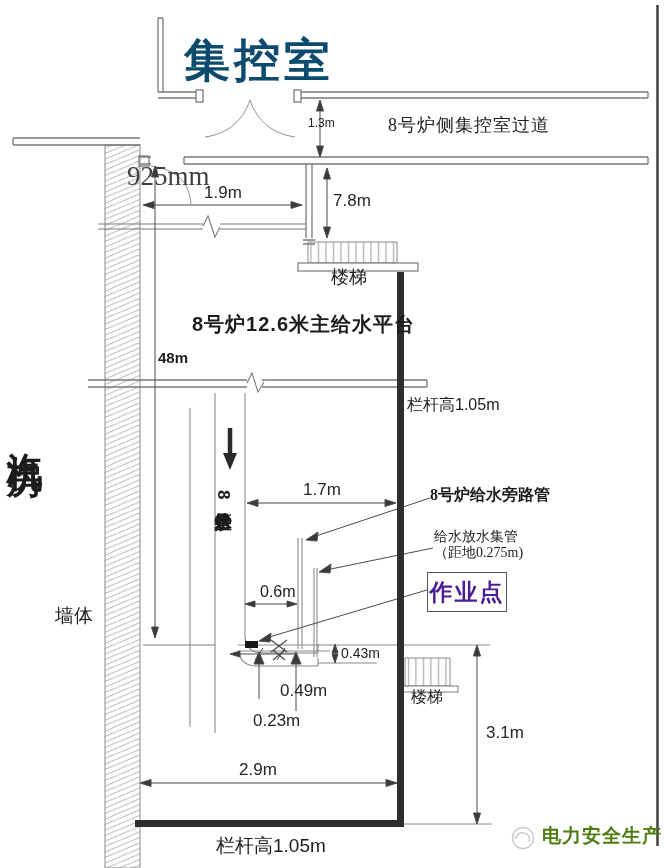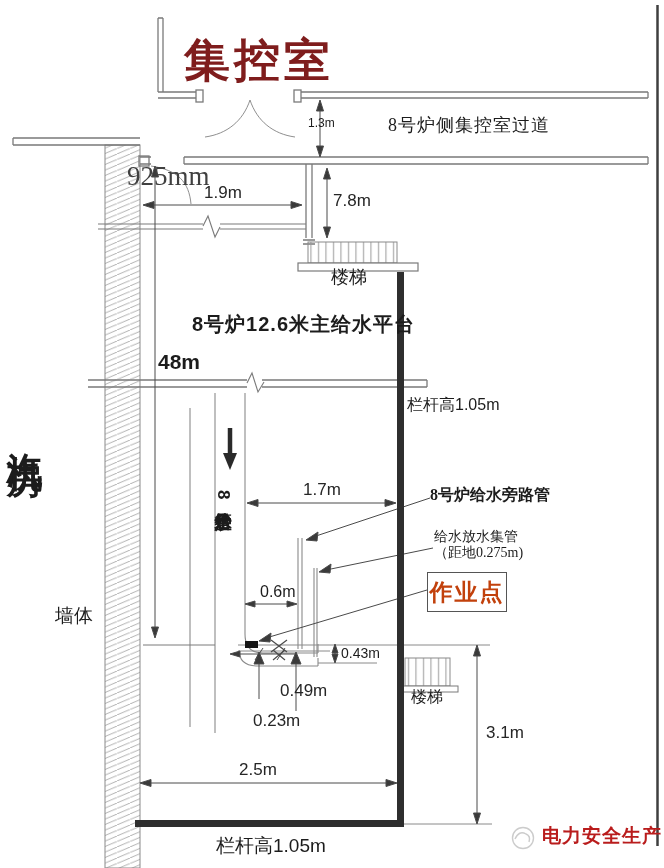--- a/index.html
+++ b/index.html
@@ -6,27 +6,27 @@
   .canvas{
     position:relative;width:664px;height:868px;background:#fff;overflow:hidden;
     font-family:"Liberation Sans",sans-serif;color:#1c1c1c;
   }
   .canvas svg{position:absolute;left:0;top:0;}
   .lbl{position:absolute;white-space:nowrap;line-height:1.1;}
   .serif{font-family:"Liberation Serif",serif;}
   .sans{font-family:"Liberation Sans",sans-serif;}
   .dim{font-size:17px;color:#262626;}
   .vtext{writing-mode:vertical-rl;text-orientation:mixed;}
-  .title-big{font-size:46px;font-weight:bold;letter-spacing:4px;color:#7f1d1d;text-align:right;}
+  .title-big{font-size:46px;font-weight:bold;letter-spacing:4px;color:#0c4a6e;text-align:right;}
   .faded{color:#404040;}
-  .wm{color:#b91c1c;font-weight:bold;letter-spacing:1px;}
+  .wm{color:#4d7c0f;font-weight:bold;letter-spacing:1px;}
   .wp-box{
     position:absolute;left:427px;top:572px;width:78px;height:38px;
     border:1.4px solid #555;background:#fff;display:flex;align-items:center;justify-content:center;
-    font-family:"Liberation Serif",serif;font-size:23px;font-weight:bold;color:#c2410c;letter-spacing:2px;
+    font-family:"Liberation Serif",serif;font-size:23px;font-weight:bold;color:#4c1d95;letter-spacing:2px;
   }
 </style>
 </head>
 <body>
 
 <div class="canvas">
 
   <svg width="664" height="868" viewBox="0 0 664 868">
     <defs>
       <pattern id="wallHatch" width="13" height="5.5" patternUnits="userSpaceOnUse">
@@ -187,35 +187,35 @@
   </svg>
 
   <div class="lbl serif title-big" style="left:184px;top:36px;">集控室</div>
   <div class="lbl serif" style="left:388px;top:116px;font-size:18px;letter-spacing:1px;">8号炉侧集控室过道</div>
   <div class="lbl sans" style="left:308px;top:117px;font-size:12px;">1.3m</div>
   <div class="lbl serif faded" style="left:127px;top:162px;font-size:27px;">925mm</div>
   <div class="lbl sans dim" style="left:204px;top:184px;">1.9m</div>
   <div class="lbl sans dim" style="left:333px;top:192px;">7.8m</div>
   <div class="lbl serif" style="left:331px;top:268px;font-size:18px;">楼梯</div>
   <div class="lbl sans" style="left:192px;top:313px;font-size:20px;font-weight:bold;letter-spacing:1px;">8号炉12.6米主给水平台</div>
-  <div class="lbl sans" style="left:158px;top:350px;font-size:21px;font-weight:bold;">48m</div>
+  <div class="lbl sans" style="left:158px;top:350px;font-size:15px;font-weight:bold;">48m</div>
   <div class="lbl sans" style="left:407px;top:396px;font-size:16px;">栏杆高1.05m</div>
   <div class="lbl serif vtext" style="left:4px;top:424px;font-size:36px;font-weight:bold;letter-spacing:3px;">汽机房</div>
   <div class="lbl sans vtext" style="left:213px;top:490px;font-size:17px;font-weight:bold;">8号炉主给水管</div>
   <div class="lbl sans dim" style="left:303px;top:481px;">1.7m</div>
   <div class="lbl serif" style="left:430px;top:486px;font-size:16px;font-weight:bold;">8号炉给水旁路管</div>
   <div class="lbl serif" style="left:434px;top:529px;font-size:14px;">给水放水集管</div>
   <div class="lbl serif" style="left:434px;top:545px;font-size:14px;">（距地0.275m)</div>
   <div class="wp-box">
       <span>作业点</span>
     </div>
   <div class="lbl sans" style="left:260px;top:583px;font-size:16px;">0.6m</div>
   <div class="lbl sans" style="left:341px;top:646px;font-size:14px;">0.43m</div>
   <div class="lbl sans dim" style="left:240px;top:682px;margin-left:40px;">0.49m</div>
   <div class="lbl sans dim" style="left:253px;top:712px;">0.23m</div>
   <div class="lbl serif" style="left:55px;top:606px;font-size:19px;">墙体</div>
   <div class="lbl serif" style="left:411px;top:688px;font-size:16px;">楼梯</div>
   <div class="lbl sans dim" style="left:486px;top:724px;">3.1m</div>
-  <div class="lbl sans dim" style="left:239px;top:761px;">2.5m</div>
+  <div class="lbl sans dim" style="left:239px;top:761px;">2.9m</div>
   <div class="lbl sans" style="left:216px;top:836px;font-size:19px;">栏杆高1.05m</div>
   <div class="lbl sans wm" style="left:542px;top:826px;font-size:19px;">电力安全生产</div>
 
 </div>
 
 </body></html>

